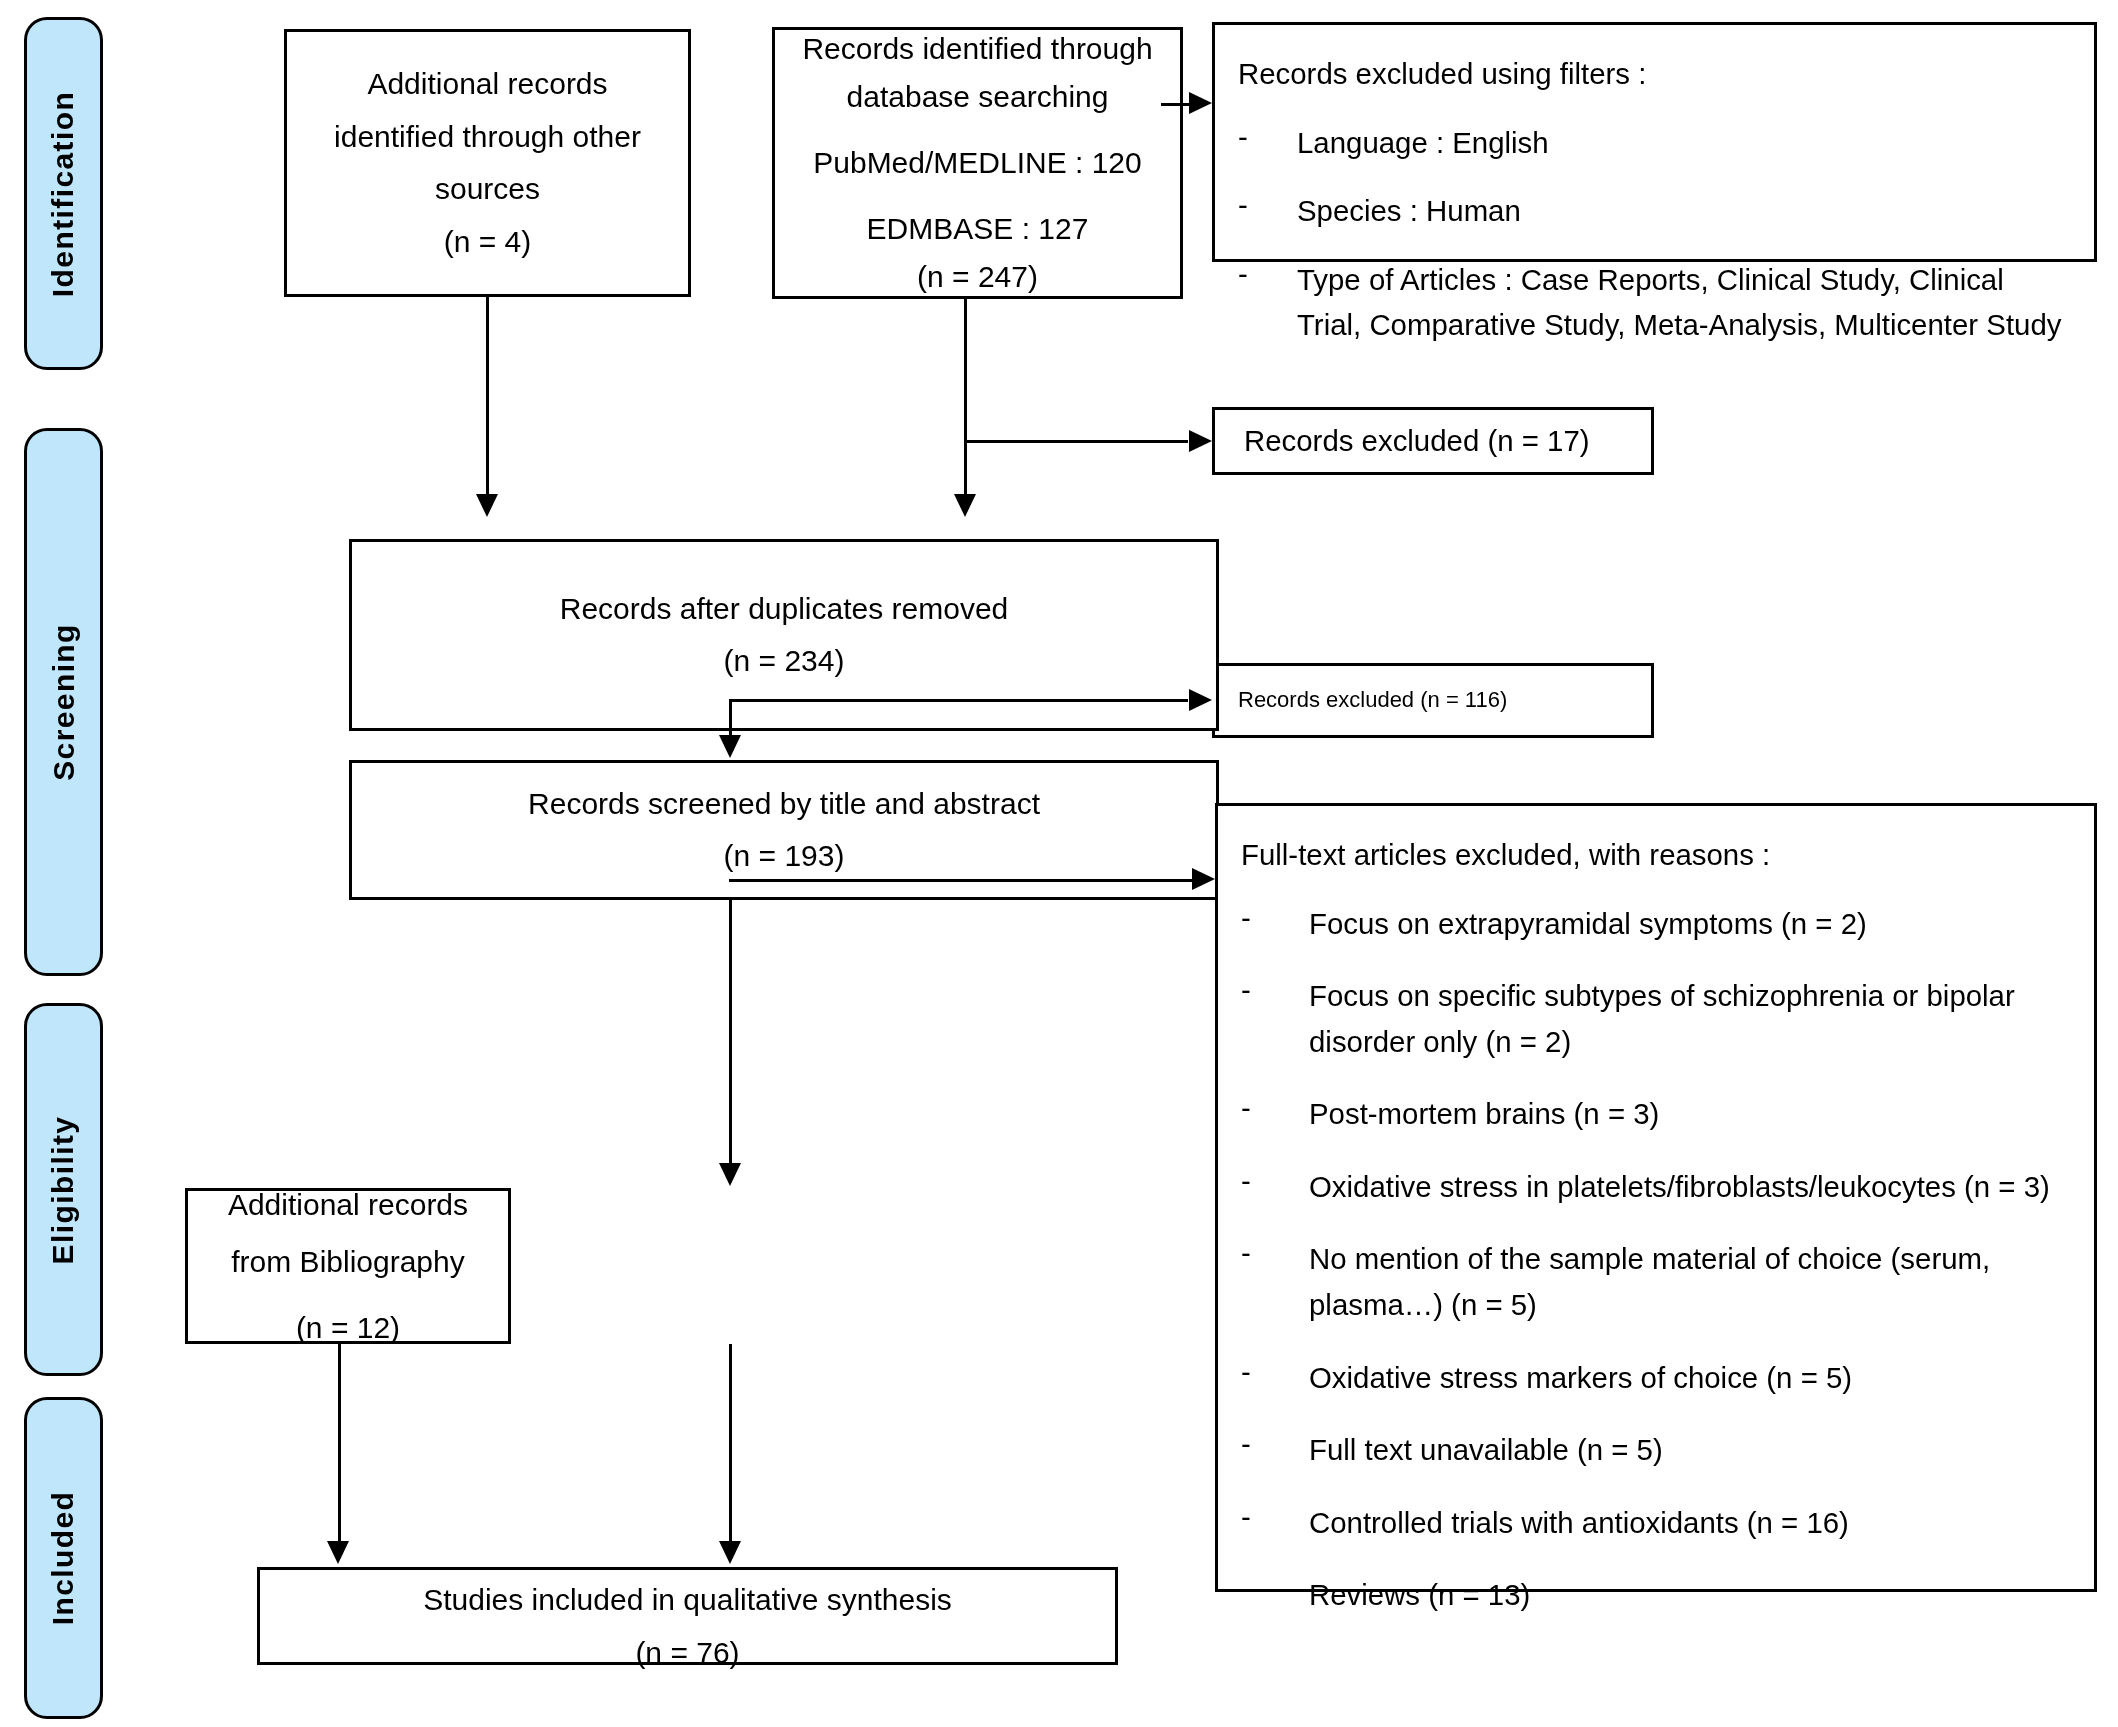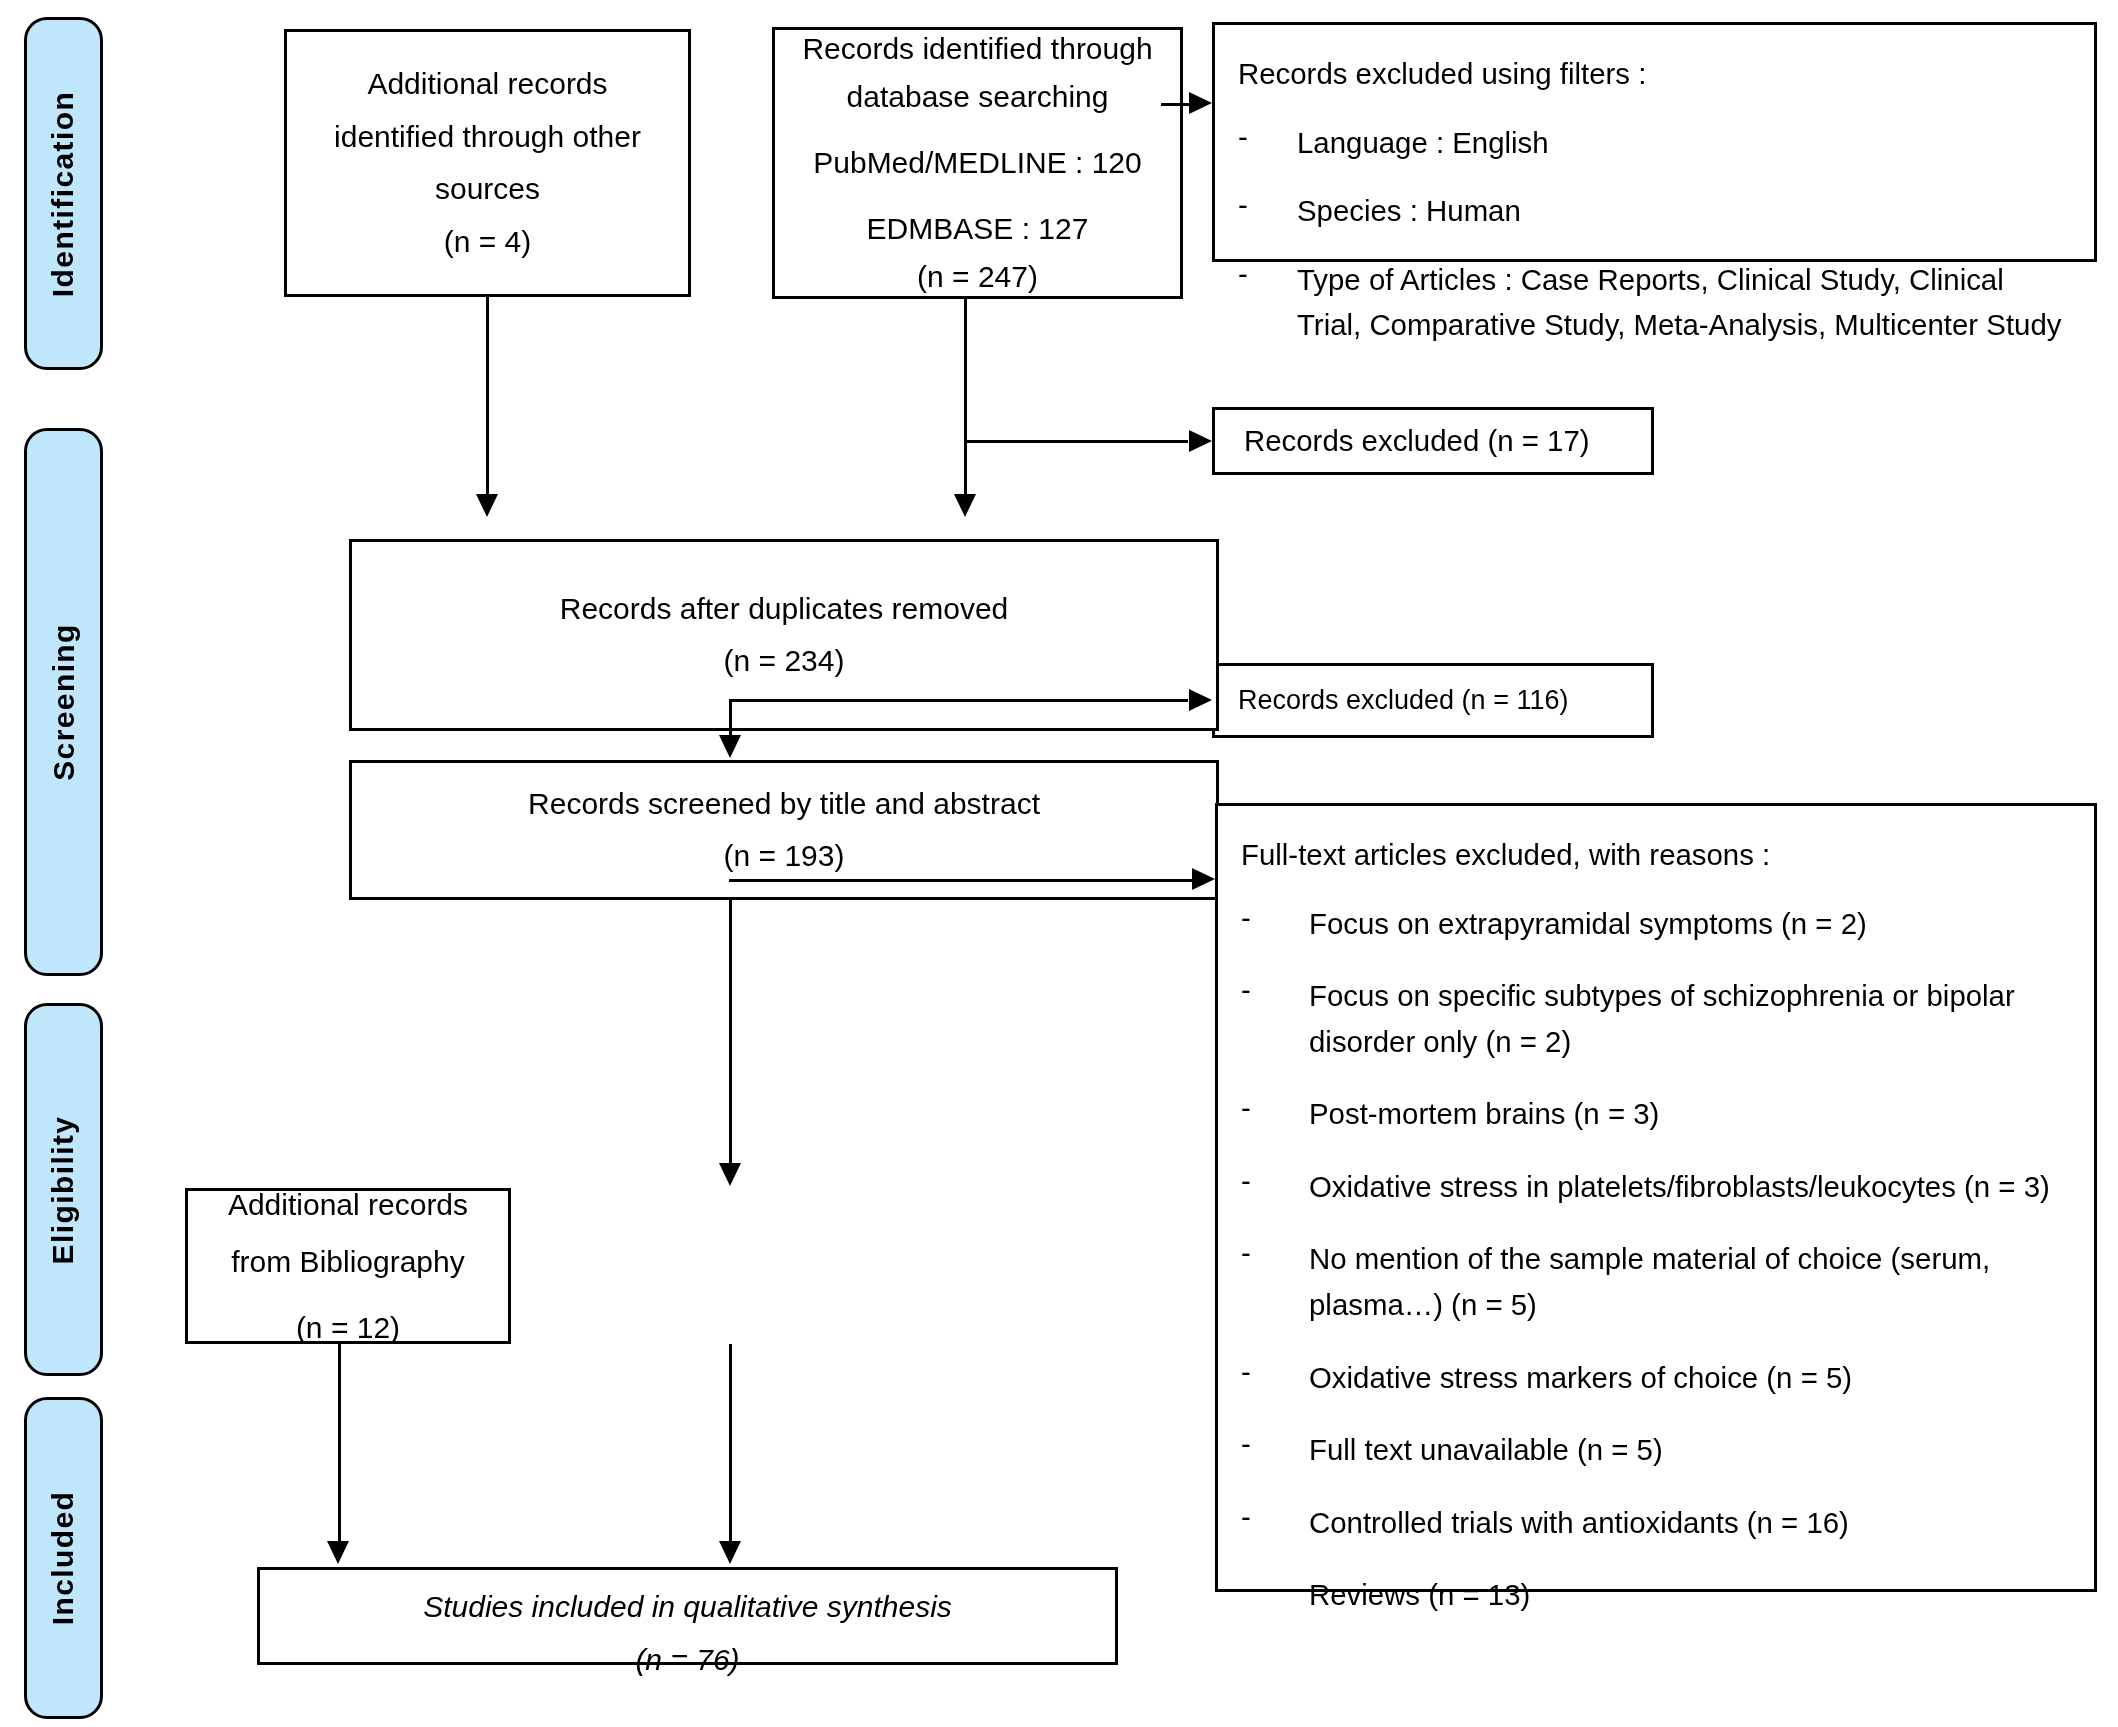--- a/index.html
+++ b/index.html
@@ -154,21 +154,21 @@
     <div class="bullet-row">
       <span class="bullet-dash">-</span>
       <span class="bullet-text">Type of Articles : Case Reports, Clinical Study, Clinical Trial, Comparative Study, Meta-Analysis, Multicenter Study</span>
     </div>
   </div>
 
   <div class="flow-box" style="left:1212px; top:407px; width:442px; height:68px; font-size:29.4px; justify-content:center; align-items:flex-start; padding-left:29px;">
     <span class="line">Records excluded (n = 17)</span>
   </div>
 
-  <div class="flow-box" style="left:1212px; top:663px; width:442px; height:75px; font-size:27px; justify-content:center; align-items:flex-start; padding-left:23px;">
+  <div class="flow-box" style="left:1212px; top:663px; width:442px; height:75px; font-size:22px; justify-content:center; align-items:flex-start; padding-left:23px;">
     <span class="line">Records excluded (n = 116)</span>
   </div>
 
   <div class="flow-box" style="left:349px; top:517px; width:870px; height:192px;margin-top:22px;">
     <span class="line">Records after duplicates removed</span>
     <span class="line">(n = 234)</span>
   </div>
 
   <div class="flow-box" style="left:349px; top:760px; width:870px; height:140px;text-align:center;">
     <span class="line">Records screened by title and abstract</span>
@@ -215,21 +215,21 @@
     </div>
   </div>
 
   <div class="flow-box" style="left:185px; top:1188px; width:326px; height:156px; line-height:1.9;">
     <span class="line">Additional records</span>
     <span class="line">from Bibliography</span>
     <span class="line" style="margin-top:9.6px;">(n = 12)</span>
   </div>
 
 
-  <div class="flow-box" style="left:257px; top:1567px; width:861px; height:98px; justify-content:flex-start; padding-top:11px;font-style:italic;">
+  <div class="flow-box" style="left:257px; top:1567px; width:861px; height:98px; justify-content:flex-start; padding-top:4px;">
     <span class="line">Studies included in qualitative synthesis</span>
     <span class="line">(n = 76)</span>
   </div>
 
   <div class="vline" style="left:486px; top:296px; width:2.7px; height:199px;"></div>
   <div class="arrow-down" style="left:476px; top:494px;"></div>
 
   <div class="vline" style="left:964px; top:299px; width:2.7px; height:196px;"></div>
   <div class="arrow-down" style="left:954px; top:494px;"></div>
 

